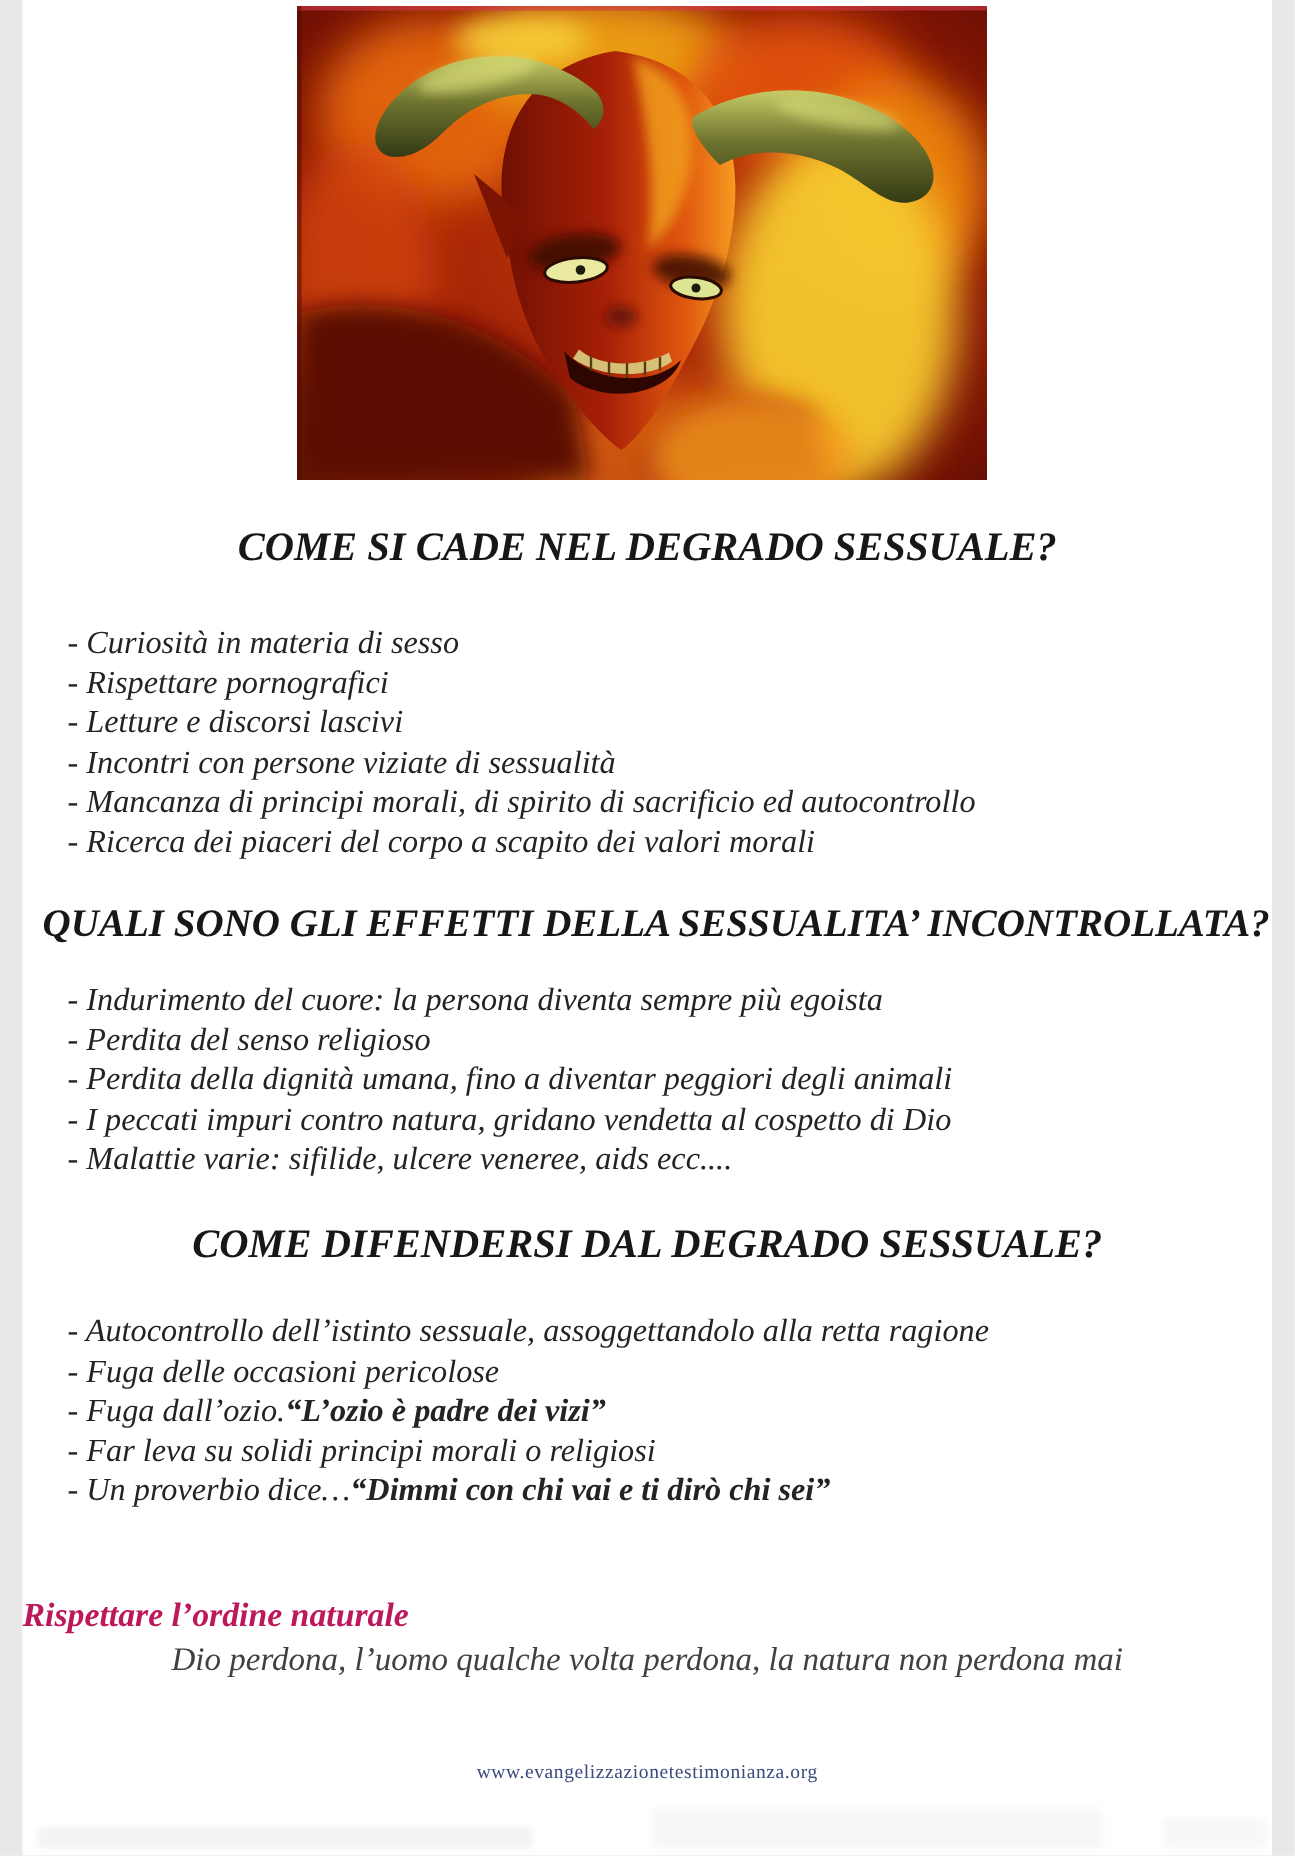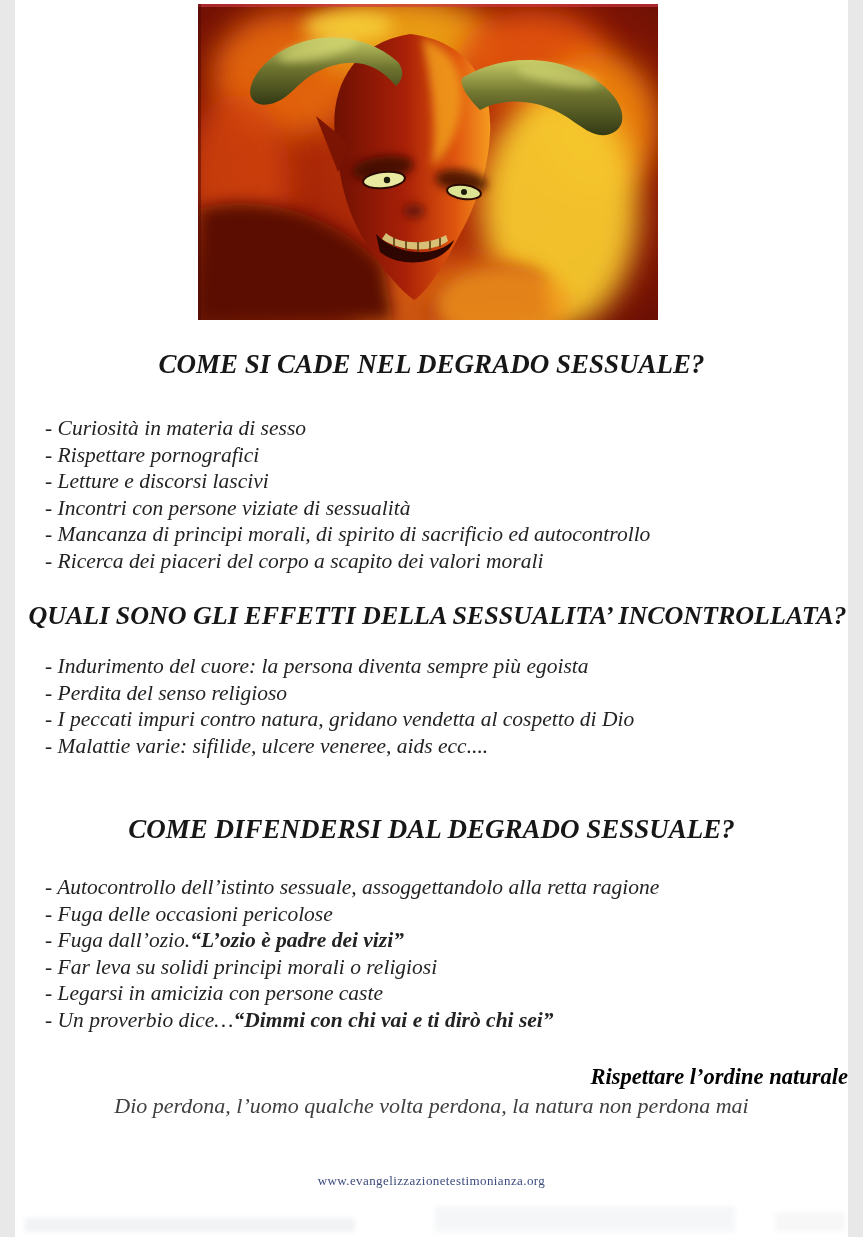--- a/index.html
+++ b/index.html
@@ -39,22 +39,22 @@
     color:#232323;
   }
   ul.list li { list-style:none; white-space:nowrap; }
   .l1 { top:415px; }
   .l2 { top:653px; }
   .l3 { top:874px; }
   .bq { font-weight:bold; }
 
   .subtitle {
     position:absolute; left:0; right:0; top:1064px;
-    text-align:right; font-style:italic; font-weight:bold;
-    font-size:22.5px; color:#000000;
+    text-align:left; font-style:italic; font-weight:bold;
+    font-size:22.5px; color:#be185d;
   }
   .motto {
     position:absolute; left:0; right:0; top:1093px;
     text-align:center; font-style:italic;
     font-size:22px; color:#404040;
   }
   .url {
     position:absolute; left:0; right:0; top:1173px;
     text-align:center;
     font-size:13px;
@@ -153,31 +153,31 @@
     <li>- Letture e discorsi lascivi</li>
     <li>- Incontri con persone viziate di sessualità</li>
     <li>- Mancanza di principi morali, di spirito di sacrificio ed autocontrollo</li>
     <li>- Ricerca dei piaceri del corpo a scapito dei valori morali</li>
   </ul>
 
   <div class="title t2">QUALI SONO GLI EFFETTI DELLA SESSUALITA’ INCONTROLLATA?</div>
   <ul class="list l2">
     <li>- Indurimento del cuore: la persona diventa sempre più egoista</li>
     <li>- Perdita del senso religioso</li>
+    <li>- Perdita della dignità umana, fino a diventar peggiori degli animali</li>
     <li>- I peccati impuri contro natura, gridano vendetta al cospetto di Dio</li>
     <li>- Malattie varie: sifilide, ulcere veneree, aids ecc....</li>
   </ul>
 
   <div class="title t3">COME DIFENDERSI DAL DEGRADO SESSUALE?</div>
   <ul class="list l3">
     <li><span>- Autocontrollo dell’istinto sessuale, assoggettandolo alla retta ragione</span><span class="bq"></span></li>
     <li><span>- Fuga delle occasioni pericolose</span><span class="bq"></span></li>
     <li><span>- Fuga dall’ozio.</span><span class="bq">“L’ozio è padre dei vizi”</span></li>
     <li><span>- Far leva su solidi principi morali o religiosi</span><span class="bq"></span></li>
-    <li><span>- Legarsi in amicizia con persone caste</span><span class="bq"></span></li>
     <li><span>- Un proverbio dice…</span><span class="bq">“Dimmi con chi vai e ti dirò chi sei”</span></li>
   </ul>
 
   <div class="subtitle">Rispettare l’ordine naturale</div>
   <div class="motto">Dio perdona, l’uomo qualche volta perdona, la natura non perdona mai</div>
   <div class="url" style="color: rgb(60, 75, 126);">www.evangelizzazionetestimonianza.org</div>
 
   <div class="smudge sm1"></div>
   <div class="smudge sm2"></div>
   <div class="smudge sm3"></div>

